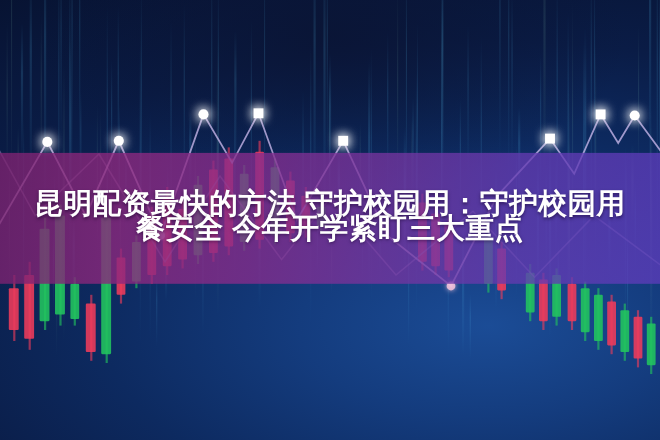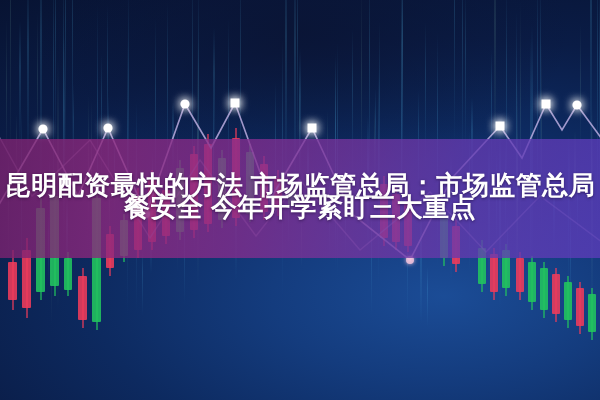--- a/index.html
+++ b/index.html
@@ -414,16 +414,16 @@
         <rect x="495.5" y="121.5" width="9" height="9" fill="#ffffff" filter="url(#glow)"></rect>
         <rect x="541.5" y="99.5" width="9" height="9" fill="#ffffff" filter="url(#glow)"></rect>
         <circle cx="577" cy="105" r="4.6" fill="#ffffff" filter="url(#glow)"></circle>
       </g>
   </svg>
 
   <div class="band" id="overlay-band" style="top: 139px; height: 119px;">
     <div class="band-fill"></div>
   </div>
 
-  <div class="headline line1">昆明配资最快的方法 市场监管总局：市场监管总局</div>
+  <div class="headline line1">昆明配资最快的方法 守护校园用：守护校园用</div>
   <div class="headline line2">餐安全 今年开学紧盯三大重点</div>
 
 </div>
 
 </body></html>

